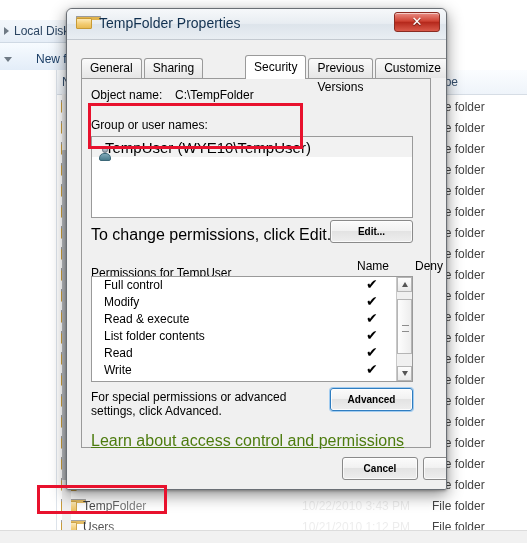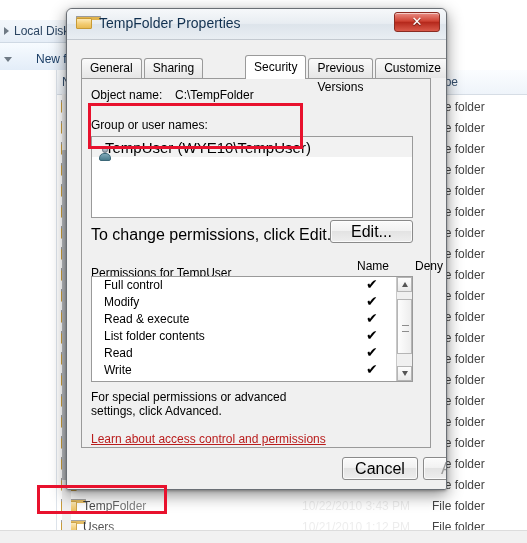--- a/index.html
+++ b/index.html
@@ -98,22 +98,22 @@
   .grp-item .txt{margin-left:7px;font-size:15px;}
 
   .user-ico{position:relative;width:14px;height:14px;}
   .user-ico .head{position:absolute;left:4px;top:0;width:6px;height:6px;border-radius:50%;
     background:linear-gradient(to bottom,#cfd7de,#8d9aa6);border:1px solid #6d7b88;box-sizing:border-box;}
   .user-ico .body{position:absolute;left:1px;top:6px;width:12px;height:8px;border-radius:5px 5px 2px 2px;
     background:linear-gradient(to bottom,#7fa9b8,#4a7b8c);border:1px solid #3c6878;box-sizing:border-box;}
 
   .chg-text{position:absolute;left:24px;top:186px;font-size:16px;}
   .btn{background:linear-gradient(to bottom,#fbfbfb 0%,#f2f2f2 45%,#e3e3e3 50%,#eeeeee 100%);
-    border:1px solid #8a8a8a;border-radius:3px;font-size:16px;color:#000;cursor:pointer;
-    box-shadow:inset 0 0 0 1px rgba(255,255,255,.7);}
+    border:1px solid #8a8a8a;border-radius:3px;font-size:10px;color:#000;cursor:pointer;
+    box-shadow:inset 0 0 0 1px rgba(255,255,255,.7);font-weight:bold;}
   .btn:disabled{color:#9a9a9a;}
   #edit-btn{position:absolute;left:263px;top:180px;width:83px;height:23px;}
 
   .perm-label{position:absolute;left:24px;top:219px;font-size:12px;margin-top:7px;}
   .allow-label{position:absolute;left:290px;top:219px;font-size:12px;}
   .deny-label{position:absolute;left:348px;top:219px;font-size:12px;}
 
   .perm-box{position:absolute;left:24px;top:236px;width:322px;height:106px;
     background:#fff;border:1px solid #9a9a9a;box-sizing:border-box;overflow:hidden;}
   .perm-row{position:relative;height:17px;}
@@ -129,21 +129,21 @@
   .perm-scroll .ar.up i{top:4px;border-bottom:5px solid #555;}
   .perm-scroll .ar.dn i{top:4px;border-top:5px solid #555;}
   .perm-scroll .thumb{position:absolute;left:0;top:22px;width:15px;height:55px;
     background:linear-gradient(to right,#fdfdfd,#ededed);border:1px solid #b5b5b5;box-sizing:border-box;}
   .perm-scroll .thumb .grip{position:absolute;left:4px;top:25px;width:7px;height:5px;
     border-top:1px solid #8d8d8d;border-bottom:1px solid #8d8d8d;}
 
   .spec-text{position:absolute;left:24px;top:350px;width:230px;font-size:12px;line-height:14px;}
   #advanced-btn{position:absolute;left:263px;top:348px;width:83px;height:23px;
     border:1px solid #2f7dc0;box-shadow:0 0 0 1px rgba(120,185,240,.65), inset 0 0 0 1px rgba(255,255,255,.8);}
-  .learn-link{position:absolute;left:24px;top:392px;font-size:12px;color:#b91c1c;text-decoration:underline;cursor:pointer;text-align:center;}
+  .learn-link{position:absolute;left:24px;top:392px;font-size:16px;color:#4d7c0f;text-decoration:underline;cursor:pointer;text-align:center;}
 
   .dlg-footer{position:absolute;left:0;top:409px;width:379px;height:40px;background:#f0f0f0;}
   #ok-btn{position:absolute;left:194px;top:8px;width:76px;height:23px;}
   #cancel-btn{position:absolute;left:275px;top:8px;width:76px;height:23px;}
   #apply-btn{position:absolute;left:356px;top:8px;width:76px;height:23px;}
   .footer-btns{position:absolute;left:-8px;top:0;width:379px;height:40px;}
   #ok-btn{left:202px;} #cancel-btn{left:283px;} #apply-btn{left:364px;}
 
   
   .redbox{position:absolute;border:3px solid #e8112d;box-sizing:border-box;pointer-events:none;z-index:60;}
@@ -408,20 +408,21 @@
         <div class="thumb">
             <span class="grip"></span>
           </div>
         <div class="ar dn">
             <i></i>
           </div>
       </div>
     </div>
 
     <div class="spec-text">For special permissions or advanced settings, click Advanced.</div>
+    <button class="btn" id="advanced-btn">Advanced</button>
 
     <a class="learn-link" href="#">Learn about access control and permissions</a>
 
     <div class="dlg-footer">
       <div class="footer-btns">
         <button class="btn" id="cancel-btn">Cancel</button>
         <button class="btn" id="apply-btn" disabled="">Apply</button>
       </div>
     </div>
 

